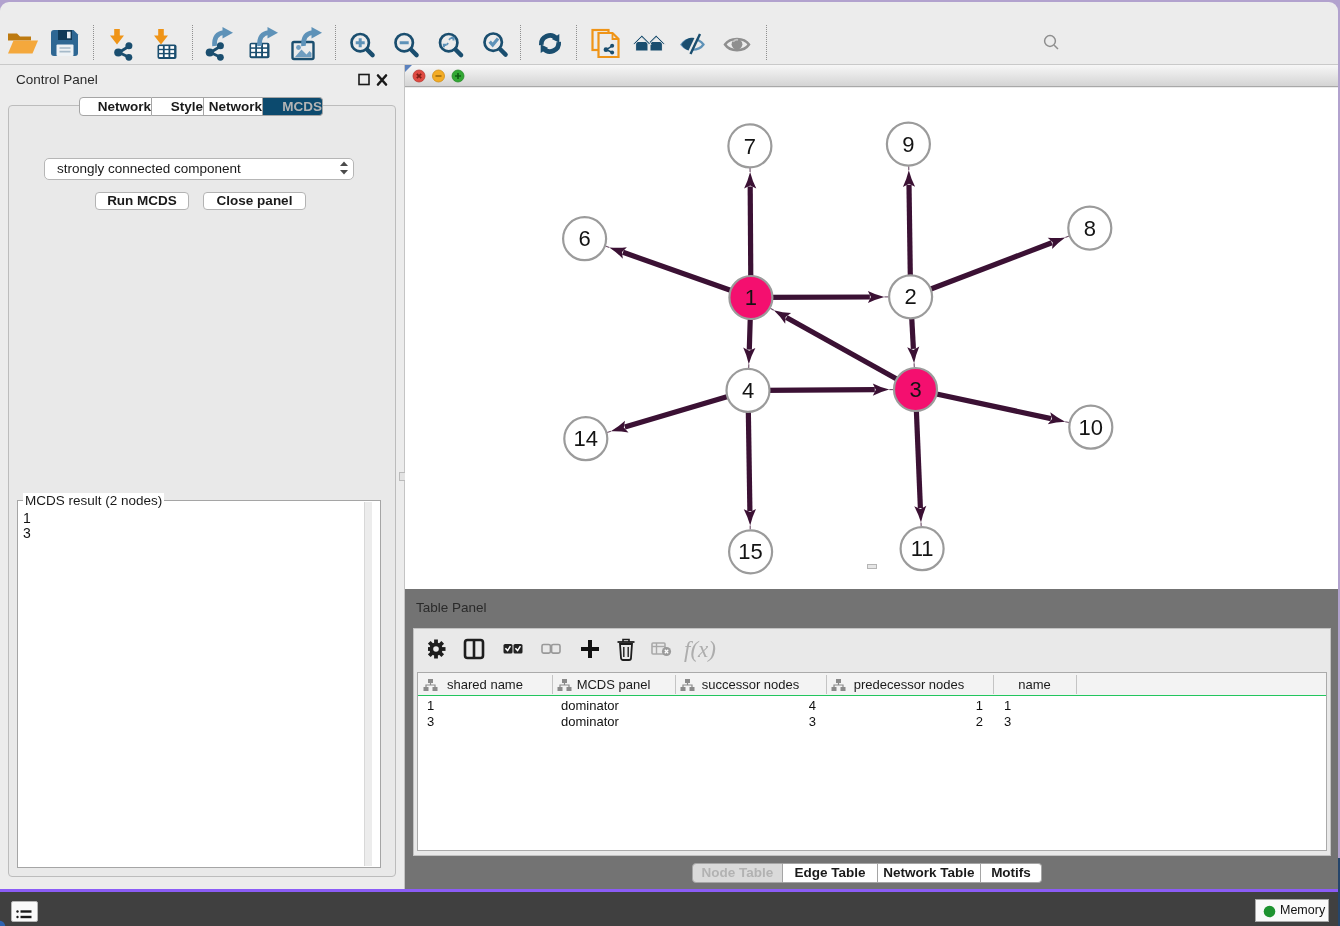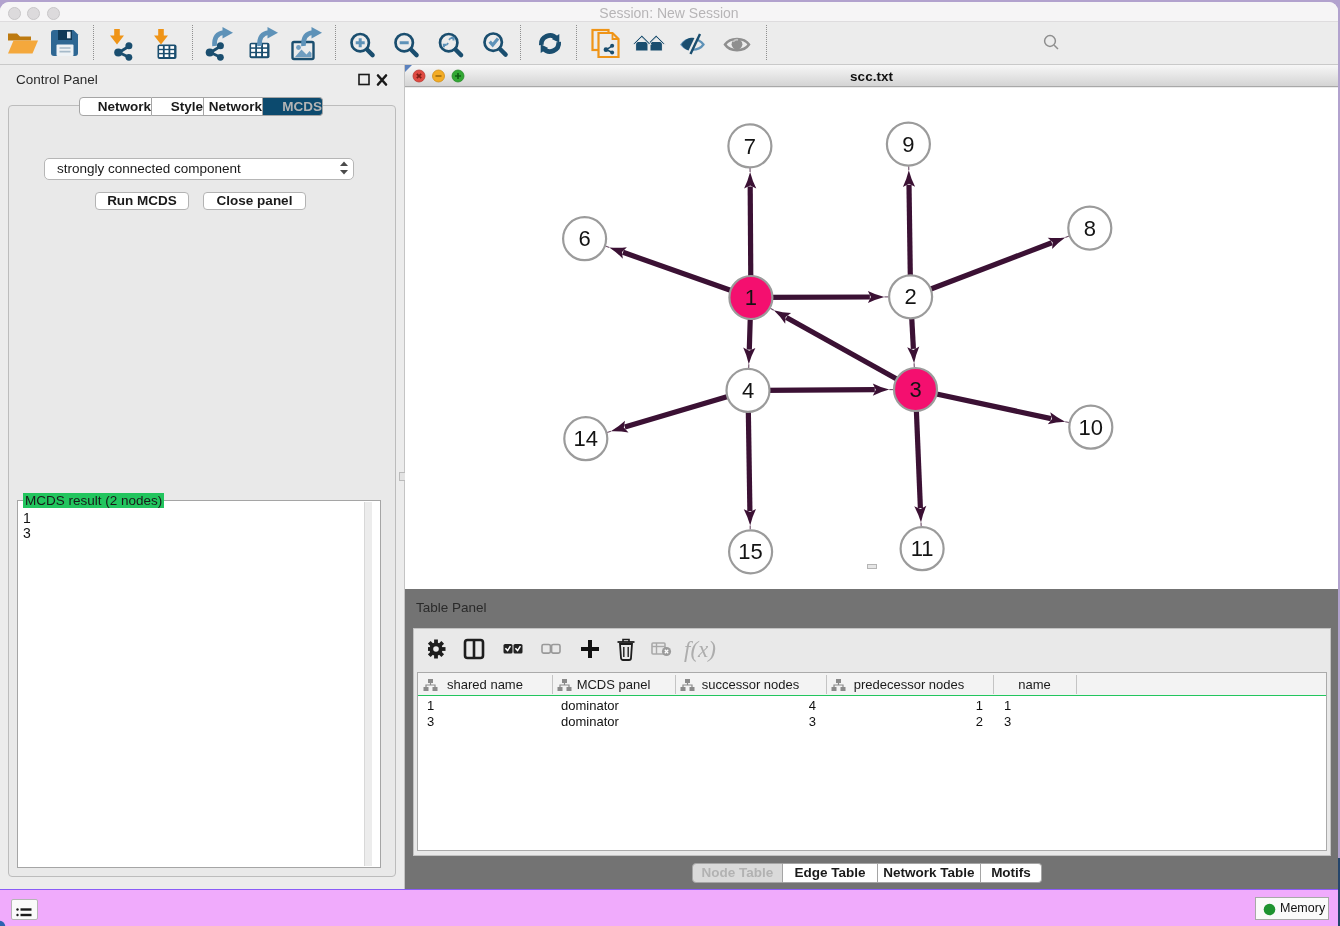--- a/index.html
+++ b/index.html
@@ -13,21 +13,21 @@
 .sep{position:absolute;top:3px;height:35px;width:0;border-left:1px dotted #8f8f8f}
 
 #control{position:absolute;left:0;top:63px;width:404px;height:824px;background:#ececec}
 #cp-head{position:absolute;left:16px;top:7px;font-size:13.5px;color:#2a2a2a}
 #cp-content{position:absolute;left:8px;top:40px;width:388px;height:772px;background:#e9e9e9;border:1px solid #bcbcbc;border-radius:4px}
 .tab{position:absolute;top:32px;height:19px;border:1px solid #a5a5a5;background:#fff;font-size:13.5px;font-weight:bold;color:#1a1a1a;text-align:right;line-height:17.5px}
 #opt-label{position:absolute;left:0;top:72px;width:404px;text-align:center;font-size:13.5px;color:#1a1a1a}
 #dropdown{position:absolute;left:44px;top:93px;width:310px;height:22px;background:#fff;border:1px solid #b6b6b6;border-radius:5px;font-size:13.5px;color:#1a1a1a;line-height:20px;padding-left:12px}
 .btn{position:absolute;top:127px;height:18px;background:#fff;border:1px solid #b3b3b3;border-radius:4px;font-size:13.5px;font-weight:bold;color:#1a1a1a;text-align:center;line-height:16px}
 #fieldset{position:absolute;left:17px;top:435px;width:364px;height:368px;border:1px solid #a5a5a5;background:#fff}
-#fieldlabel{position:absolute;left:23px;top:428px;background:#22c55e;padding:0 2px;font-size:13.5px;color:#1a1a1a}
+#fieldlabel{position:absolute;left:23px;top:428px;background:#ffffff;padding:0 2px;font-size:13.5px;color:#1a1a1a}
 #fieldtext{position:absolute;left:23px;top:446px;font-size:14px;color:#111;line-height:15.4px}
 #fscroll{position:absolute;left:346px;top:1px;width:8px;height:364px;background:#ececec;border-left:1px solid #d8d8d8}
 
 #vdiv{position:absolute;left:404px;top:63px;width:1px;height:824px;background:#c4c4c4}
 #vgrip{position:absolute;left:399px;top:470px;width:8px;height:9px;background:#e3e3e3;border:1px solid #bbb}
 
 #frame{position:absolute;left:405px;top:63px;width:933px;height:524px}
 #ftitle{position:absolute;left:0;top:0;width:933px;height:22px;background:linear-gradient(#f7f7f7,#d4d4d4);border-bottom:1px solid #a8a8a8}
 #fname{position:absolute;top:4px;left:0;width:933px;text-align:center;font-size:13.5px;font-weight:bold;color:#111}
 #canvas{position:absolute;left:0;top:23px;width:933px;height:501px;background:#fff}
@@ -36,33 +36,27 @@
 #tablepanel{position:absolute;left:405px;top:587px;width:933px;height:300px;background:#737373}
 #tp-head{position:absolute;left:11px;top:11px;font-size:13.5px;color:#2a2a2a}
 #tp-box{position:absolute;left:8px;top:39px;width:918px;height:228px;border:1px solid #c2c2c2;background:#e9e9e9}
 #tbl{position:absolute;left:12px;top:83px;width:910px;height:179px;border:1px solid #aaa;background:#fff}
 #thead{position:absolute;left:0;top:0;width:908px;height:23px;background:#f3f3f3;border-bottom:1px solid #22c55e}
 .th{position:absolute;top:0;height:23px;font-size:13px;color:#1a1a1a;text-align:center;line-height:23px}
 .thsep{position:absolute;top:2px;height:19px;width:0;border-left:1px solid #c4c4c4}
 .td{position:absolute;font-size:13px;color:#111;height:16px;line-height:16px}
 .btab{position:absolute;top:274px;height:20px;border:1px solid #a5a5a5;background:#fff;font-size:13.5px;font-weight:bold;color:#1a1a1a;text-align:center;line-height:18.5px}
 
-#status{position:absolute;left:0;top:887px;width:1338px;height:37px;background:#f0abfc;border-top:1px solid #8b5cf6}
+#status{position:absolute;left:0;top:887px;width:1338px;height:37px;background:#404040;border-top:3px solid #8b5cf6}
 #listbtn{position:absolute;left:11px;top:9px;width:27px;height:21px;background:#fafafa;border:1px solid #b5b5b5;border-radius:2px}
 #membtn{position:absolute;left:1255px;top:7px;width:74px;height:23px;background:#fafafa;border:1px solid #a8a8a8;font-size:12.5px;color:#111;line-height:21px;padding-left:24px}
 #rightstrip{position:absolute;left:1338px;top:858px;width:2px;height:68px;background:#25456b}
 </style></head>
 <body>
 <div id="win">
-  <div id="titlebar">
-    <div class="tl" style="left:8px"></div>
-      <div class="tl" style="left:27px"></div>
-      <div class="tl" style="left:47px"></div>
-    <div id="title">Session: New Session</div>
-  </div>
   <div id="toolbar">
       <svg width="1338" height="42" viewBox="0 0 1338 42" style="position:absolute;left:0;top:0">
         <g transform="translate(22,21)">
           <path d="M-14,10.5 L-14,-9.5 L-5,-9.5 L-2,-6.5 L9,-6.5 L9,-2.5 L-14,-2.5 Z" fill="#bd7a10"></path>
           <path d="M-14,10.5 L-8.5,-2.5 L16,-2.5 L10.5,10.5 Z" fill="#f4a83c"></path>
         </g>
         <g transform="translate(65,21)">
           <path d="M-11,-13 L8.5,-13 L13,-8.5 L13,10 a3,3 0 0 1 -3,3 L-11,13 a3,3 0 0 1 -3,-3 L-14,-10 a3,3 0 0 1 3,-3 Z" fill="#2e6793"></path>
           <rect x="-7" y="-13" width="14" height="10" fill="#113a58"></rect>
           <rect x="2" y="-11.3" width="3.6" height="6.6" fill="#e9eef2"></rect>
@@ -234,21 +228,20 @@
   <div id="frame">
     <div id="ftitle">
       <svg width="70" height="22" viewBox="0 0 70 22" style="position:absolute;left:0;top:0">
         <circle cx="14" cy="11" r="6" fill="#df4a42" stroke="#b73931" stroke-width="0.8"></circle>
         <path d="M11.8,8.8 L16.2,13.2 M16.2,8.8 L11.8,13.2" stroke="#7e1d15" stroke-width="1.7"></path>
         <circle cx="33.5" cy="11" r="6" fill="#f3ac25" stroke="#cf8d15" stroke-width="0.8"></circle>
         <line x1="30.5" y1="11" x2="36.5" y2="11" stroke="#99660a" stroke-width="1.7"></line>
         <circle cx="53" cy="11" r="6" fill="#32a834" stroke="#278a29" stroke-width="0.8"></circle>
         <path d="M50,11 L56,11 M53,8 L53,14" stroke="#115e14" stroke-width="1.7"></path>
       </svg>
-      <div id="fname">scc.txt</div>
     </div>
     <div id="canvas">
         <svg width="933" height="501" viewBox="0 0 933 501" style="position:absolute;left:0;top:0">
 <line x1="345.9" y1="209.5" x2="345.2" y2="98.6" stroke="#3b1134" stroke-width="5.2"></line>
 <path d="M345.1,84.1 Q347.5,93.2 351.3,100.6 L345.2,97.6 L339.1,100.6 Q342.8,93.2 345.1,84.1 Z" fill="#3b1134"></path>
 <line x1="345.1" y1="84.1" x2="345.0" y2="80.1" stroke="#3b1134" stroke-width="1.1" opacity="0.75"></line>
 <line x1="345.9" y1="209.5" x2="218.0" y2="164.3" stroke="#3b1134" stroke-width="5.2"></line>
 <path d="M204.3,159.4 Q213.6,160.3 221.9,159.2 L217.0,163.9 L217.8,170.7 Q212.1,164.6 204.3,159.4 Z" fill="#3b1134"></path>
 <line x1="204.3" y1="159.4" x2="200.5" y2="158.1" stroke="#3b1134" stroke-width="1.1" opacity="0.75"></line>
 <line x1="345.9" y1="209.5" x2="464.9" y2="209.0" stroke="#3b1134" stroke-width="5.2"></line>

